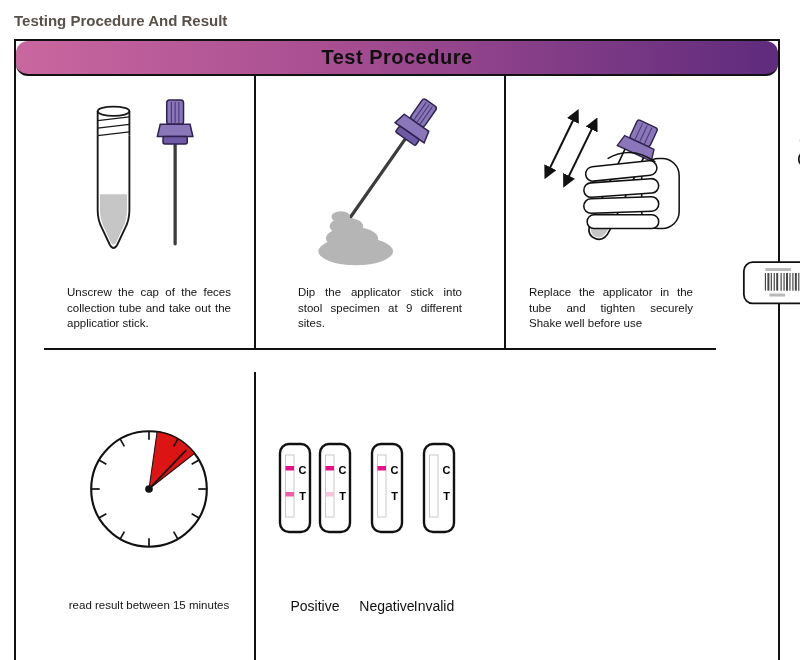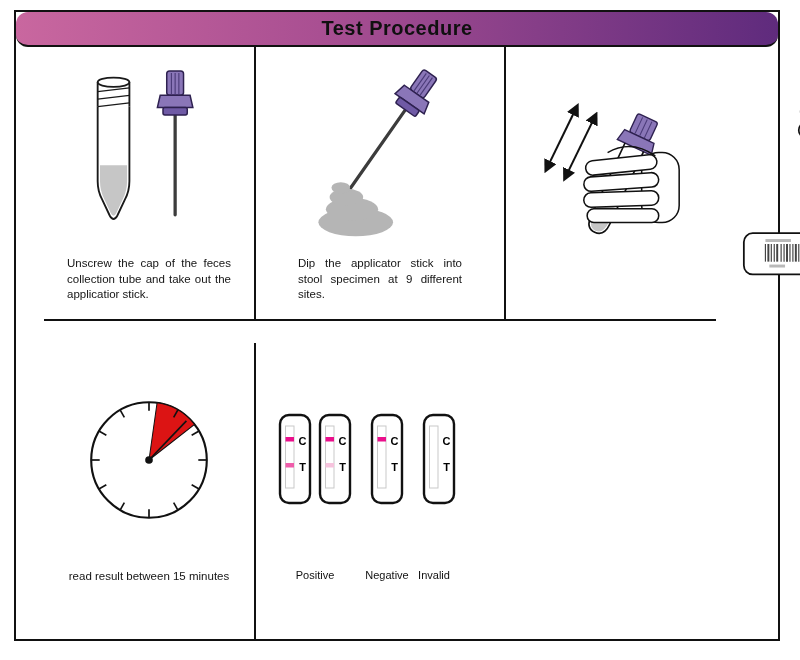--- a/index.html
+++ b/index.html
@@ -16,31 +16,32 @@
     display:flex;flex-direction:column;align-items:center;padding:8px 10px 16px 10px;}
   .cell:nth-child(3n){border-right:none;}
   .cell:nth-child(-n+3){height:274px;}
   .cell:nth-child(n+4){height:296px;border-bottom:none;}
   .illus{flex:1;display:flex;align-items:center;justify-content:center;}
   .caption{font-size:11.5px;line-height:1.35;margin:0;color:#141414;width:164px;}
   .caption.justify{text-align:justify;}
   .caption.left{text-align:left;width:182px;align-self:flex-start;margin-left:24px;margin-bottom:10px;}
   .caption.center{text-align:center;width:auto;margin-bottom:38px;}
   .result-block{display:flex;flex-direction:column;align-items:center;}
-  .result-labels{position:relative;width:230px;height:16px;font-size:11px;margin-bottom:38px;}
+  .result-labels{position:relative;width:230px;height:16px;font-size:14px;margin-bottom:38px;}
   .result-labels span{position:absolute;transform:translateX(-50%);white-space:nowrap;}
   .lbl-positive{left:49px;}
   .lbl-negative{left:121px;}
   .lbl-invalid{left:168px;}
   svg text{font-family:"Liberation Sans",sans-serif;}
 </style>
 </head>
 <body>
 
 <div class="page">
+  <h1 class="page-title">Testing Procedure And Result</h1>
 
   <div class="procedure-table">
     <div class="table-header">
       <span>Test Procedure</span>
     </div>
 
     <div class="grid">
 
       <div class="cell">
         <div class="illus">
@@ -128,20 +129,21 @@
             <g fill="#fff" stroke="#111" stroke-width="1.8">
               <rect x="136" y="84" width="44" height="82" rx="20"></rect>
               <rect x="70" y="90" width="84" height="17" rx="8.5" transform="rotate(-6 112 98)"></rect>
               <rect x="68" y="110" width="88" height="17" rx="8.5" transform="rotate(-4 112 118)"></rect>
               <rect x="68" y="130" width="88" height="17" rx="8.5" transform="rotate(-2 112 138)"></rect>
               <rect x="72" y="150" width="84" height="16" rx="8"></rect>
               <path d="M152,88 Q124,68 96,84" fill="none"></path>
             </g>
           </svg>
         </div>
+        <p class="caption justify">Replace the applicator in the tube and tighten securely Shake well before use</p>
       </div>
 
       <div class="cell">
         <div class="illus">
           <svg width="226" height="206" viewBox="0 0 230 210">
             <g>
               <path d="M105,76 L105,24 Q105,13 118,13 Q131,13 131,24 L131,76 Z" fill="#fff" stroke="#111" stroke-width="2"></path>
               <rect x="107" y="54" width="22" height="20" fill="#c6c6c6"></rect>
               <g fill="#8a76b8" stroke="#2e2150" stroke-width="1.5">
                 <rect x="102" y="76" width="32" height="8" rx="2" fill="#6f5aa5"></rect>

